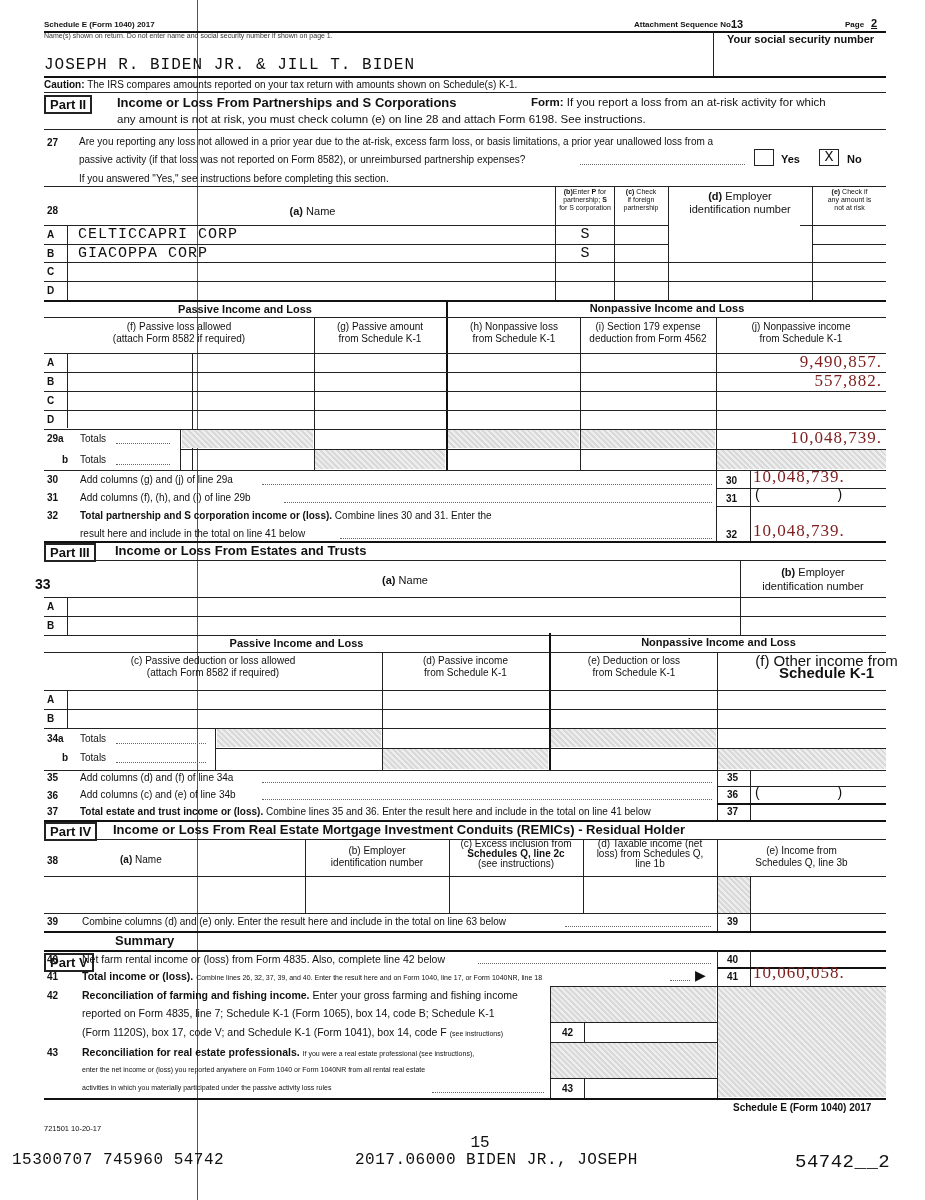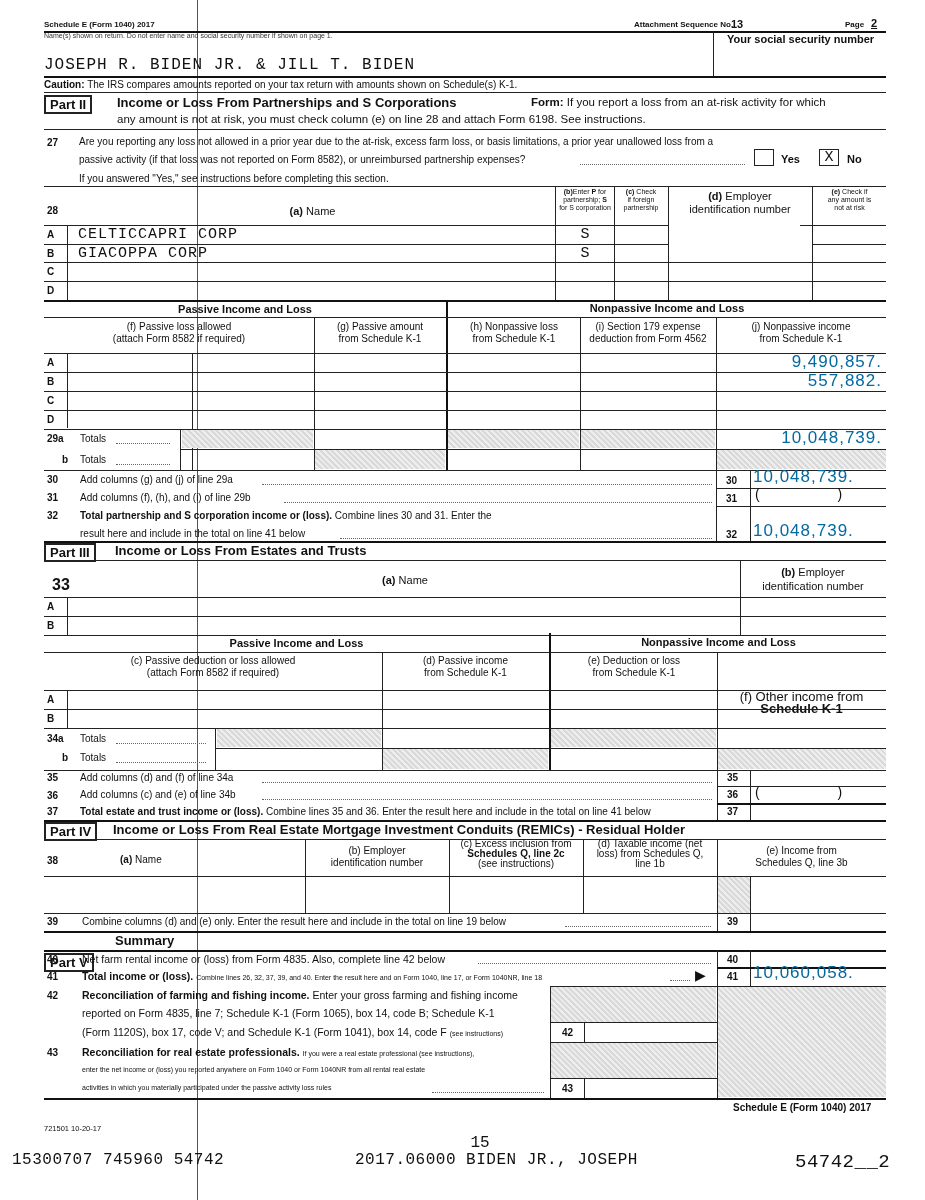--- a/index.html
+++ b/index.html
@@ -12,21 +12,21 @@
   .hl2{position:absolute;height:0;border-top:2px solid #111;}
   .vl{position:absolute;width:0;border-left:1px solid #222;}
   .vl2{position:absolute;width:0;border-left:2px solid #111;}
   .shade{position:absolute;background:repeating-linear-gradient(45deg,#d9d9d9 0 2px,#eeeeee 2px 4px);}
   .xs{font-size:8px;}
   .cap{font-size:11px;line-height:12px;text-align:center;}
   .center{text-align:center;}
   .right{text-align:right;}
   .partbox{position:absolute;border:2px solid #222;font-weight:bold;font-size:13px;padding:0 4px;line-height:15px;background:#fff;}
   .dots{position:absolute;border-bottom:1px dotted #666;height:0;}
-  .val{position:absolute;font-family:Liberation Sans, sans-serif;font-size:17px;letter-spacing:1px;color:#0369a1;}
+  .val{position:absolute;font-family:Liberation Serif, serif;font-size:17px;letter-spacing:1px;color:#7f1d1d;}
   .checkbox{position:absolute;width:18px;height:15px;border:1px solid #222;background:#fff;font-family:"Liberation Mono",monospace;font-size:15px;line-height:15px;text-align:center;}
   .scanline{position:absolute;left:197px;top:0;width:0;height:1200px;border-left:1px solid #555;}
 </style>
 </head>
 <body>
 
 <div class="scanline"></div>
 
 <div class="t xs b" style="left:44px;top:20px;font-size:8px;">Schedule E (Form 1040) 2017</div>
 <div class="t xs b" style="left:634px;top:20px;font-size:8px;">Attachment Sequence No.</div>
@@ -153,41 +153,41 @@
 <div class="t" style="left:80px;top:510px;font-size:10px;"><b>Total partnership and S corporation income or (loss).</b> <span>Combine lines 30 and 31. Enter the</span></div>
 <div class="t" style="left:80px;top:528px;font-size:10px;">result here and include in the total on line 41 below</div>
 <div class="dots" style="left:340px;top:538px;width:372px;"></div>
 <div class="t b" style="left:726px;top:529px;font-size:10px;">32</div>
 <div class="val" style="left:753px;top:521px;">10,048,739.</div>
 <div class="hl2" style="left:44px;top:541px;width:842px;"></div>
 
 <div class="partbox" style="left:44px;top:543px;">Part III</div>
 <div class="t b" style="left:115px;top:543px;font-size:13px;">Income or Loss From Estates and Trusts</div>
 <div class="hl" style="left:44px;top:560px;width:842px;"></div>
-<div class="t b" style="left:52px;top:576px;font-size:16px;">33</div>
+<div class="t b" style="left:35px;top:576px;font-size:14px;">33</div>
 <div class="t cap" style="left:70px;top:574px;width:670px;"><b>(a)</b> Name</div>
 <div class="vl" style="left:740px;top:560px;height:75px;"></div>
 <div class="t cap" style="left:740px;top:565px;width:146px;font-size:11px;line-height:14px;"><b>(b)</b> Employer<br>identification number</div>
 <div class="hl" style="left:44px;top:597px;width:842px;"></div>
 <div class="vl" style="left:67px;top:597px;height:38px;"></div>
 <div class="t b" style="left:47px;top:601px;font-size:10px;">A</div>
 <div class="hl" style="left:44px;top:616px;width:842px;"></div>
 <div class="t b" style="left:47px;top:620px;font-size:10px;">B</div>
 <div class="hl" style="left:44px;top:635px;width:842px;"></div>
 
 <div class="t b center" style="left:44px;top:637px;width:505px;font-size:11px;">Passive Income and Loss</div>
 <div class="vl2" style="left:549px;top:633px;height:137px;"></div>
 <div class="t b center" style="left:551px;top:636px;width:335px;font-size:11px;">Nonpassive Income and Loss</div>
 <div class="hl" style="left:44px;top:652px;width:842px;"></div>
 <div class="t cap" style="left:44px;top:655px;width:338px;font-size:10px;"><span>(c) Passive deduction or loss allowed</span><br><span>(attach Form 8582 if required)</span></div>
 <div class="vl" style="left:382px;top:652px;height:118px;"></div>
 <div class="t cap" style="left:382px;top:655px;width:167px;font-size:10px;"><span>(d) Passive income</span><br><span>from Schedule K-1</span></div>
 <div class="t cap" style="left:551px;top:655px;width:166px;font-size:10px;"><span>(e) Deduction or loss</span><br><span>from Schedule K-1</span></div>
 <div class="vl" style="left:717px;top:652px;height:118px;"></div>
-<div class="t cap" style="left:717px;top:655px;width:169px;font-size:13px;margin-top:36px;"><span>(f) Other income from</span><br><b>Schedule K-1</b></div>
+<div class="t cap" style="left:742px;top:655px;width:169px;font-size:15px;"><span>(f) Other income from</span><br><b>Schedule K-1</b></div>
 <div class="hl" style="left:44px;top:690px;width:842px;"></div>
 <div class="vl" style="left:67px;top:690px;height:38px;"></div>
 <div class="t b" style="left:47px;top:694px;font-size:10px;">A</div>
 <div class="hl" style="left:44px;top:709px;width:842px;"></div>
 <div class="t b" style="left:47px;top:713px;font-size:10px;">B</div>
 <div class="hl" style="left:44px;top:728px;width:842px;"></div>
 
 <div class="vl" style="left:215px;top:728px;height:42px;"></div>
 <div class="shade" style="left:217px;top:729px;width:164px;height:18px;"></div>
 <div class="shade" style="left:551px;top:729px;width:165px;height:18px;"></div>
@@ -233,21 +233,21 @@
 <div class="t cap" style="left:449px;top:839px;width:134px;font-size:10px;line-height:10px;"><span>(c) Excess inclusion from</span><br><b>Schedules Q, line 2c</b><br><span>(see instructions)</span></div>
 <div class="vl" style="left:583px;top:839px;height:75px;"></div>
 <div class="t cap" style="left:583px;top:839px;width:134px;font-size:10px;line-height:10px;"><span>(d) Taxable income (net</span><br><span>loss) from Schedules Q,</span><br><span>line 1b</span></div>
 <div class="vl" style="left:717px;top:839px;height:75px;"></div>
 <div class="t cap" style="left:717px;top:845px;width:169px;font-size:10px;"><span>(e) Income from</span><br><span>Schedules Q, line 3b</span></div>
 <div class="hl" style="left:44px;top:876px;width:842px;"></div>
 <div class="shade" style="left:718px;top:877px;width:32px;height:36px;"></div>
 <div class="vl" style="left:750px;top:876px;height:38px;"></div>
 <div class="hl" style="left:44px;top:913px;width:842px;"></div>
 <div class="t b" style="left:47px;top:916px;font-size:10px;">39</div>
-<div class="t" style="left:82px;top:916px;font-size:10px;">Combine columns (d) and (e) only. Enter the result here and include in the total on line 19 below</div>
+<div class="t" style="left:82px;top:916px;font-size:10px;">Combine columns (d) and (e) only. Enter the result here and include in the total on line 63 below</div>
 <div class="dots" style="left:565px;top:926px;width:146px;"></div>
 <div class="vl" style="left:717px;top:913px;height:18px;"></div>
 <div class="vl" style="left:750px;top:913px;height:18px;"></div>
 <div class="t b" style="left:727px;top:916px;font-size:10px;">39</div>
 <div class="t" style="left:755px;top:914px;font-size:14px;"></div>
 <div class="hl2" style="left:44px;top:931px;width:842px;"></div>
 
 <div class="partbox" style="left:44px;top:933px;margin-top:20px;">Part V</div>
 <div class="t b" style="left:115px;top:933px;font-size:13px;">Summary</div>
 <div class="hl2" style="left:44px;top:950px;width:842px;"></div>

